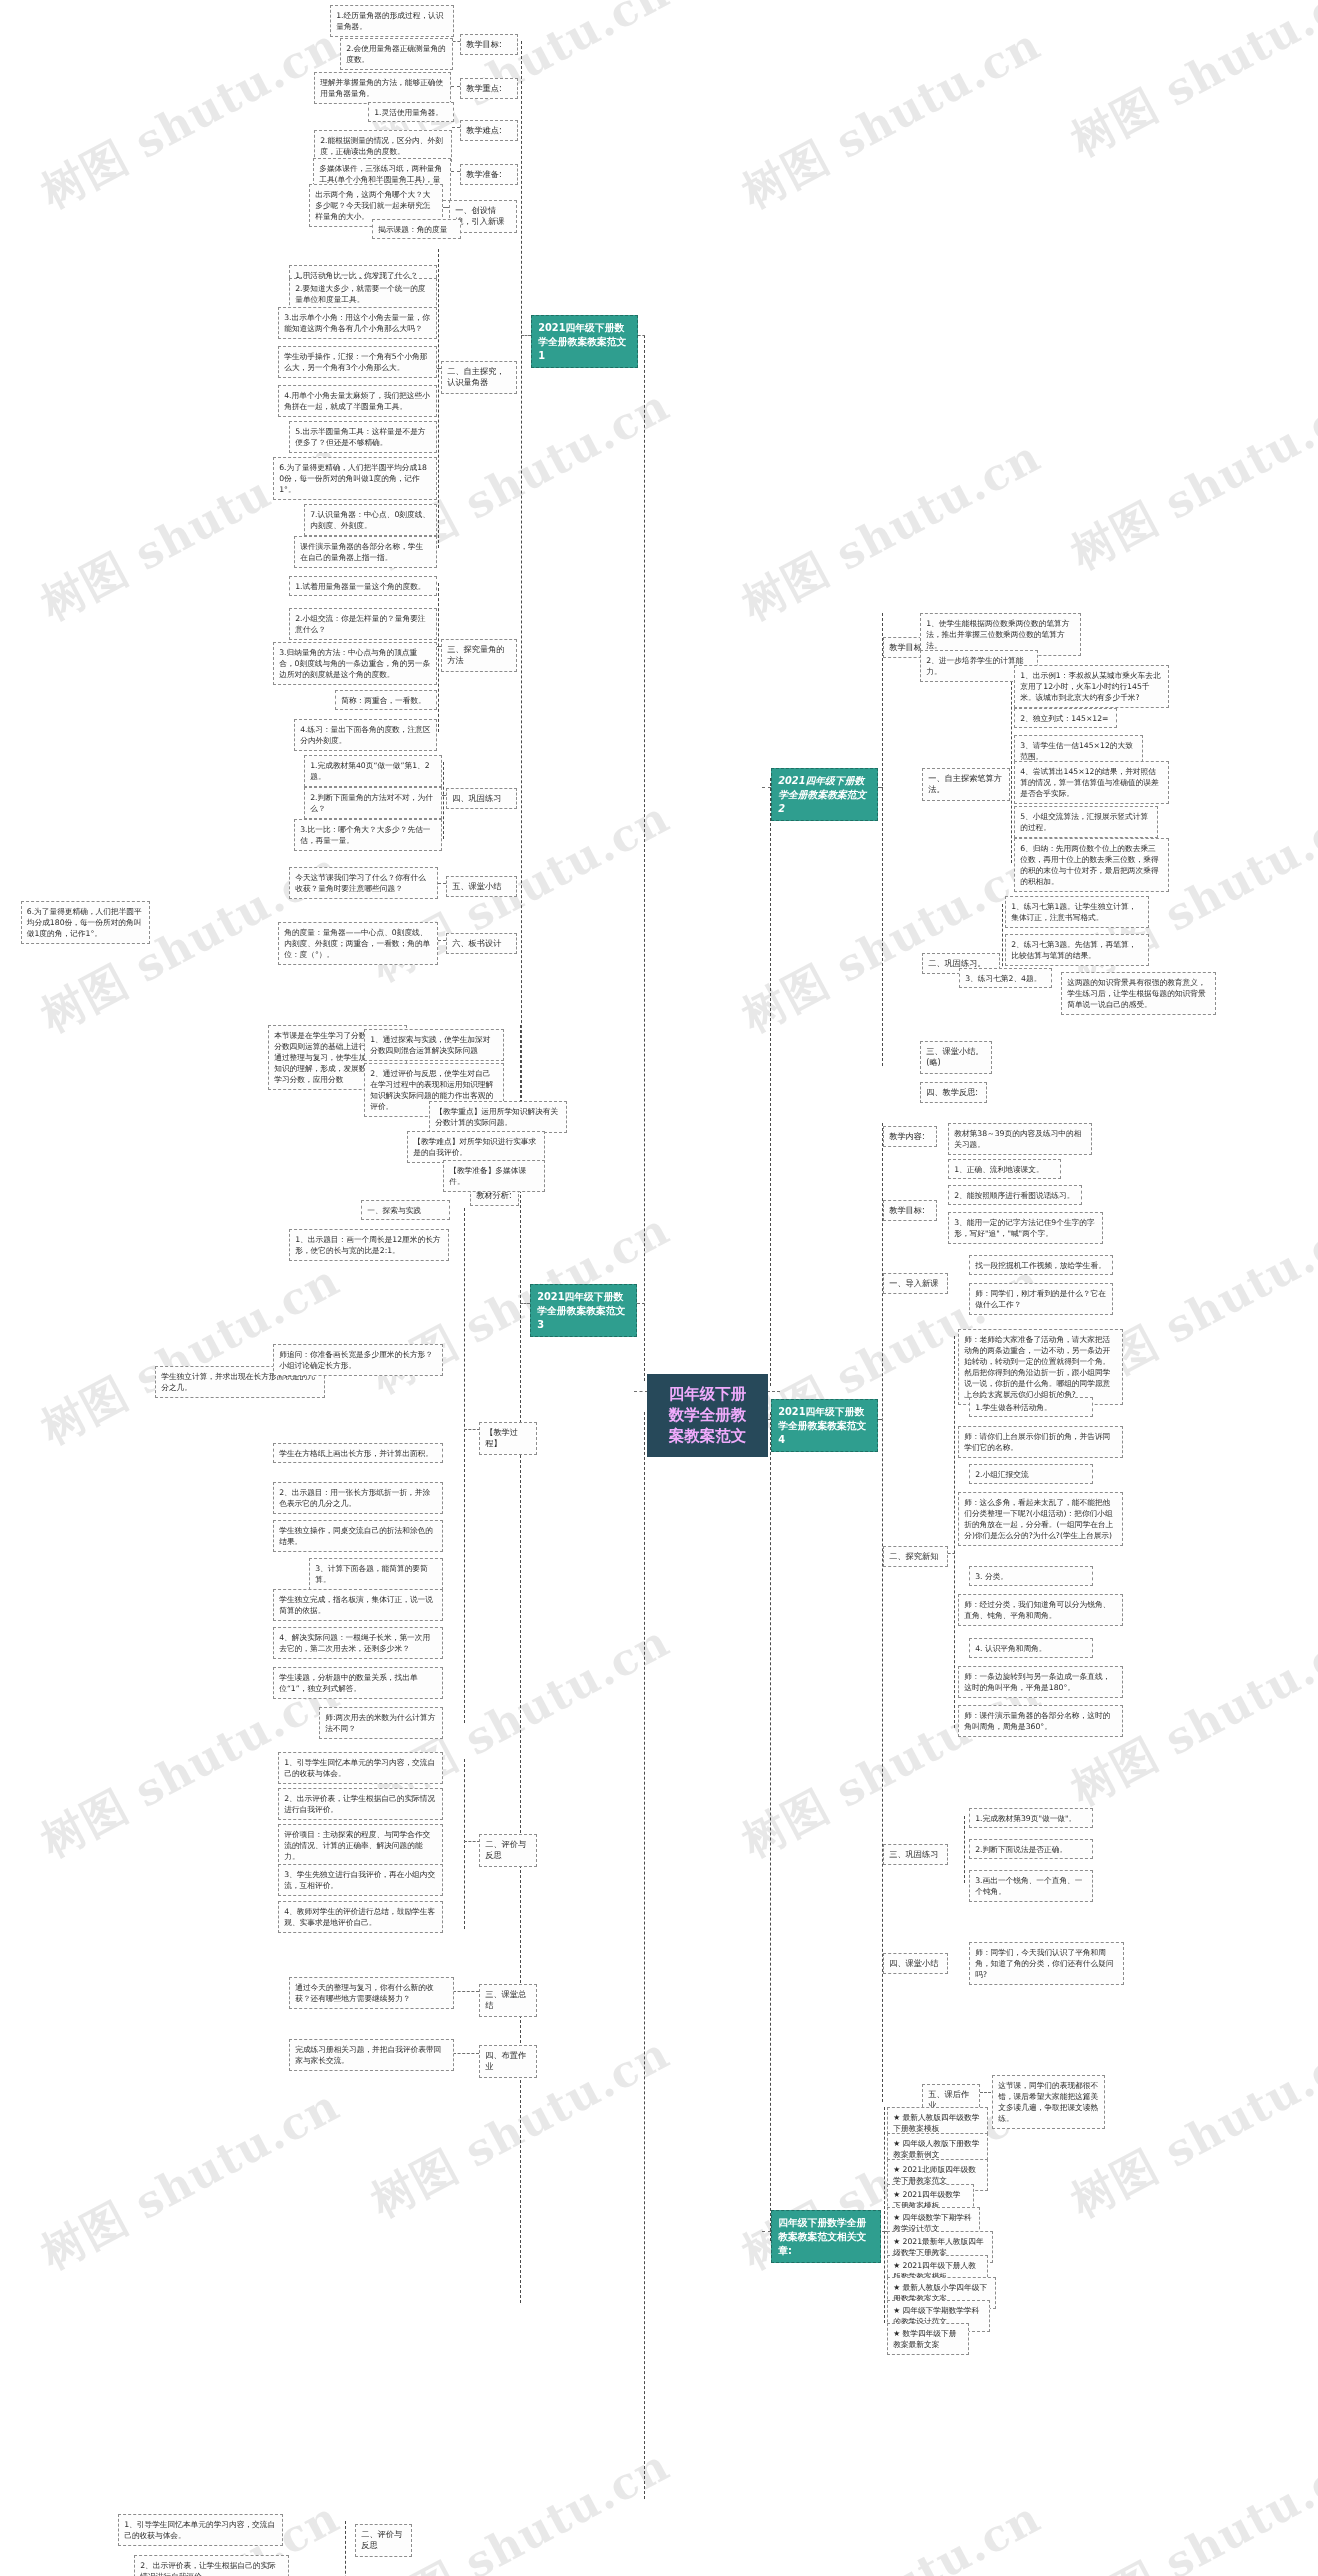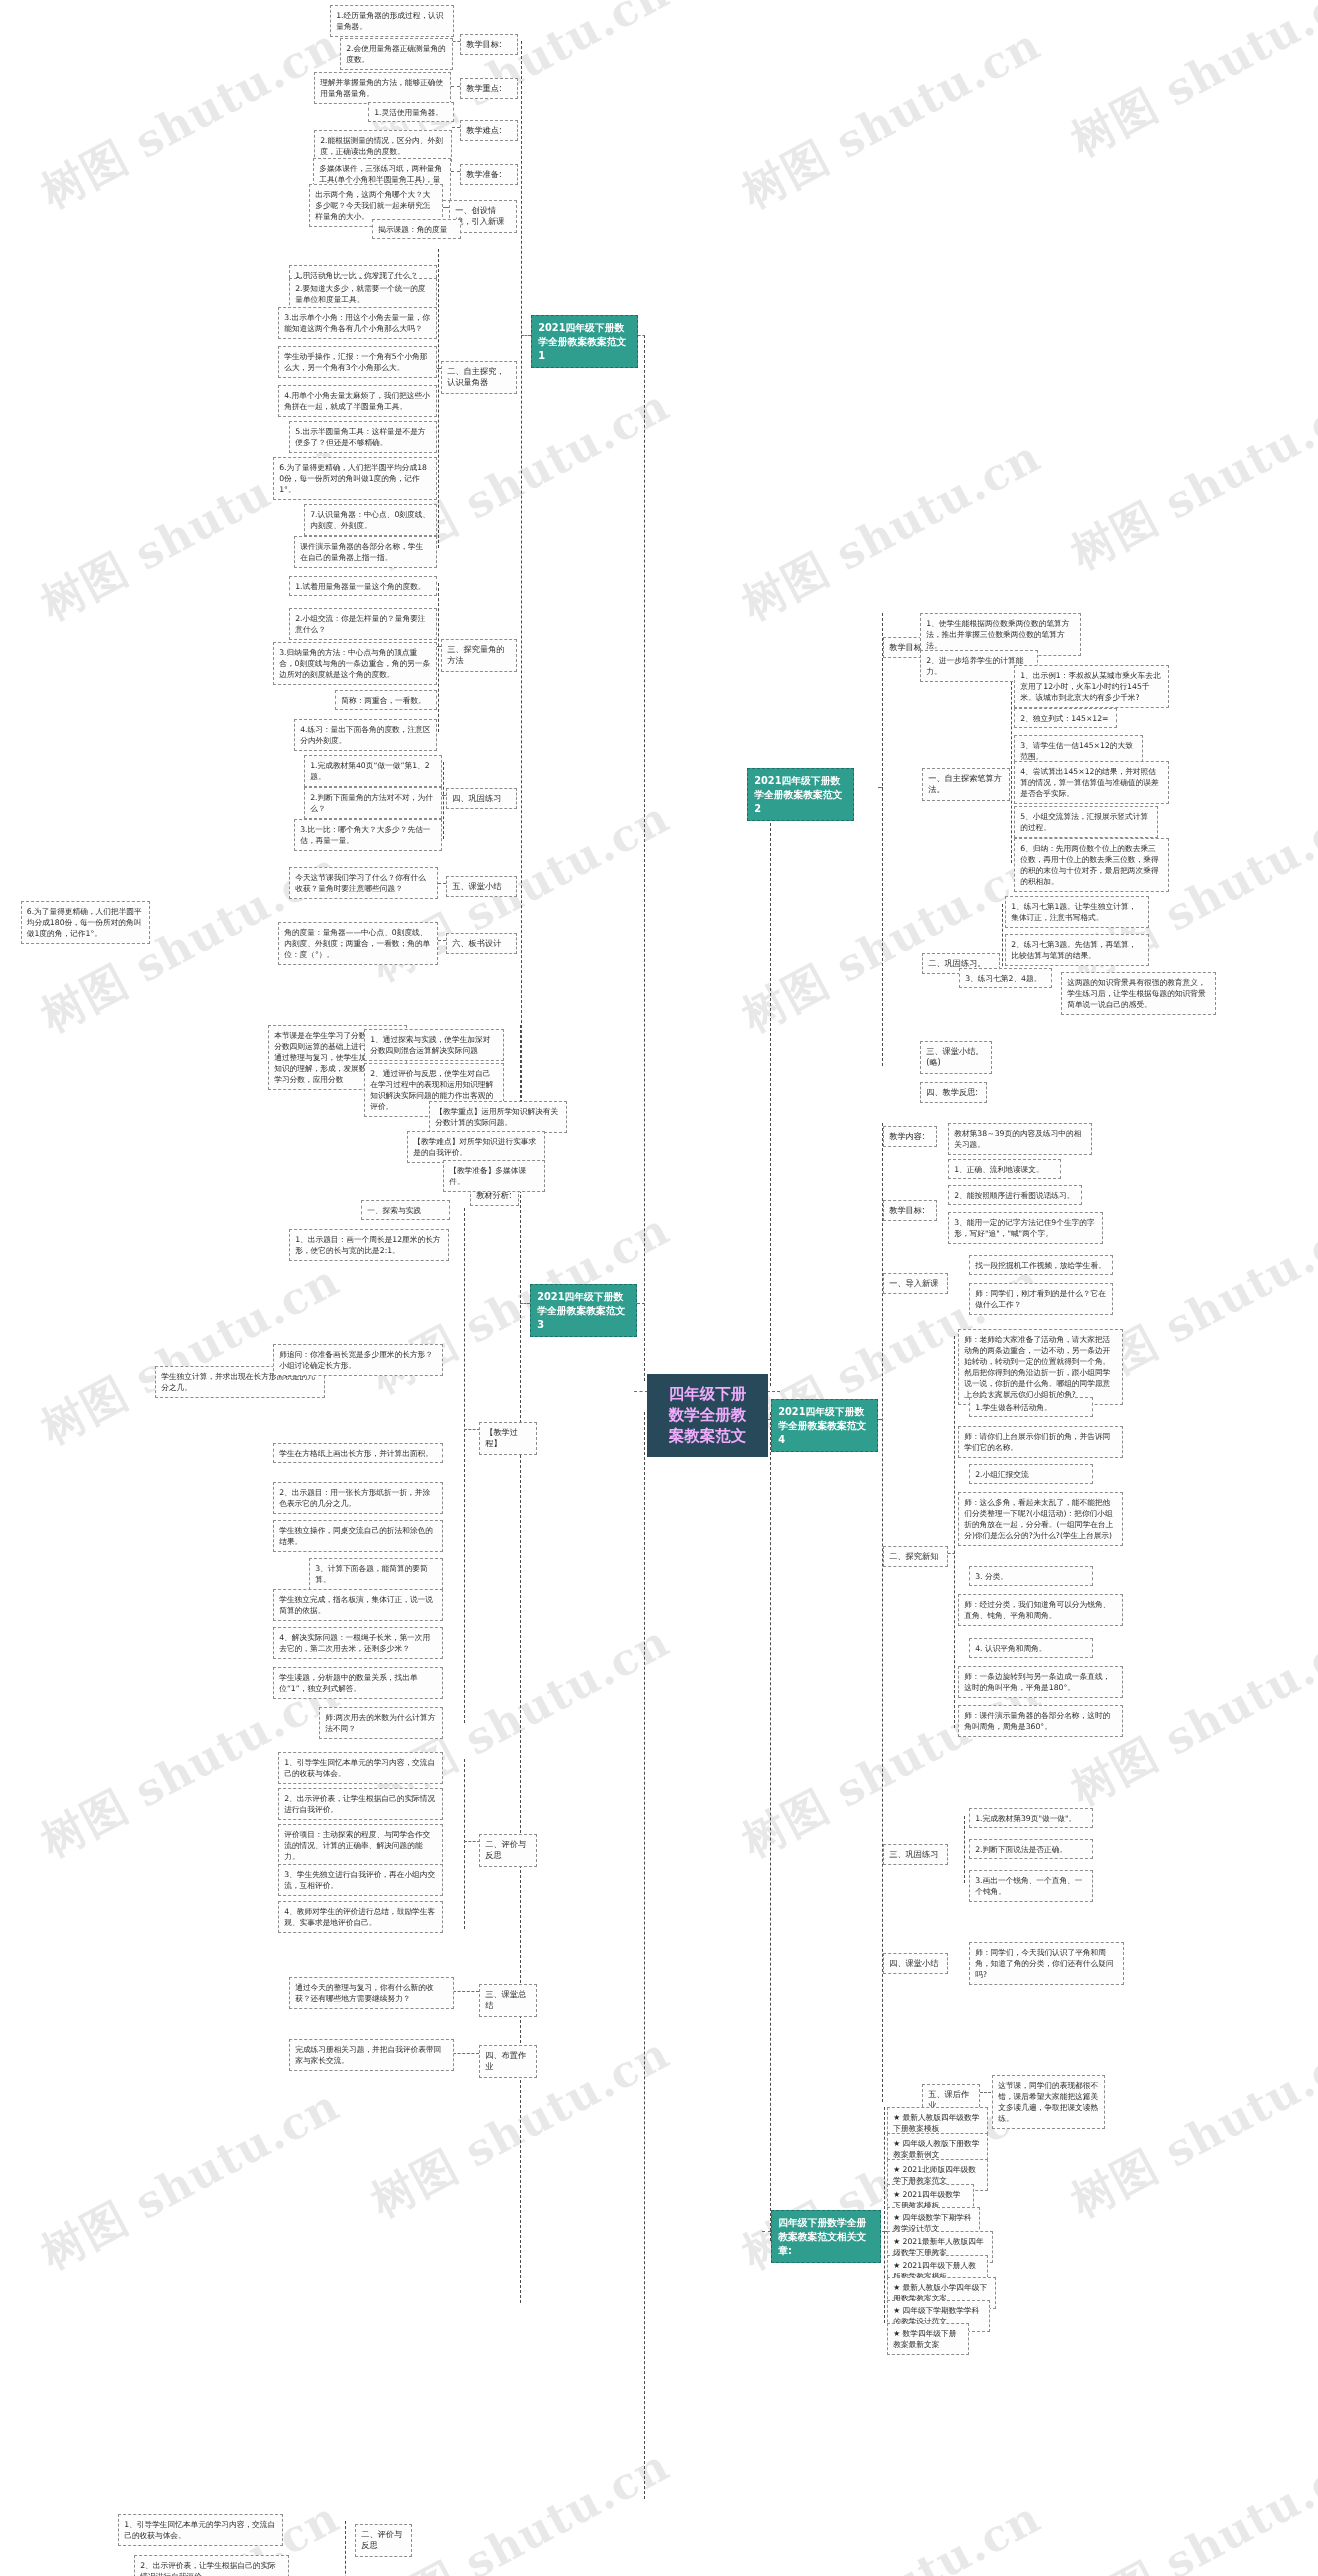--- a/index.html
+++ b/index.html
@@ -188,21 +188,21 @@
   <div class="node leaf sm" style="left:446px; top:876px; width:71px;">五、课堂小结</div>
   <div class="node leaf xs" style="left:289px; top:867px; width:149px;">今天这节课我们学习了什么？你有什么收获？量角时要注意哪些问题？</div>
   <div class="ln lnh" style="left:438px; top:883px; width:8.2px;"></div>
 
   <div class="node leaf sm" style="left:446px; top:933px; width:71px;">六、板书设计</div>
   <div class="node leaf xs" style="left:278px; top:922px; width:160px;">角的度量：量角器——中心点、0刻度线、内刻度、外刻度；两重合，一看数；角的单位：度（°）。</div>
   <div class="ln lnh" style="left:438px; top:940px; width:8.2px;"></div>
 
   <div class="node leaf xs" style="left:20.6px; top:901px; width:129px;">6.为了量得更精确，人们把半圆平均分成180份，每一份所对的角叫做1度的角，记作1°。</div>
 
-  <div class="node branch" style="left:747px; top:768px; width:107px;">2021四年级下册数学全册教案教案范文2</div>
+  <div class="node branch" style="left:771px; top:768px; width:107px;font-style:italic;">2021四年级下册数学全册教案教案范文2</div>
   <div class="ln lnh" style="left:762px; top:787px; width:9.3px;"></div>
 
   <div class="spine" style="left:882px; top:613px; height:453px;"></div>
   <div class="ln lnh" style="left:878px; top:787px; width:5.2px;"></div>
 
   <div class="node leaf sm" style="left:883px; top:637px; width:54px;">教学目标:</div>
   <div class="node leaf xs" style="left:920px; top:613px; width:161px;">1、使学生能根据两位数乘两位数的笔算方法，推出并掌握三位数乘两位数的笔算方法。</div>
   <div class="node leaf xs" style="left:920px; top:650px; width:118px;">2、进一步培养学生的计算能力。</div>
 
   <div class="node leaf sm" style="left:922px; top:768px; width:88px;">一、自主探索笔算方法。</div>

